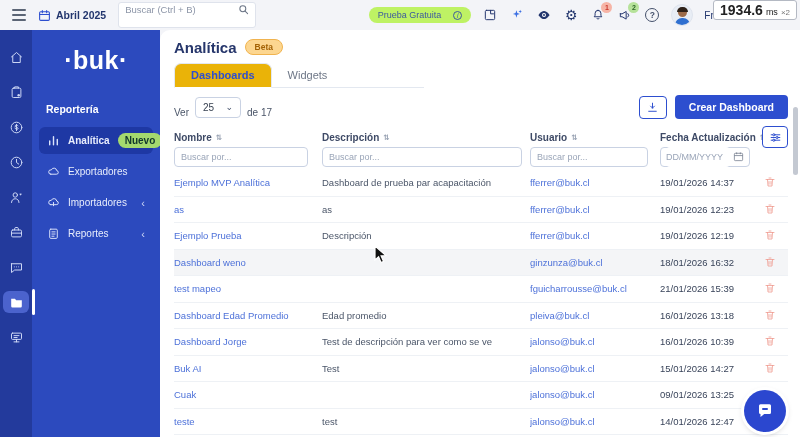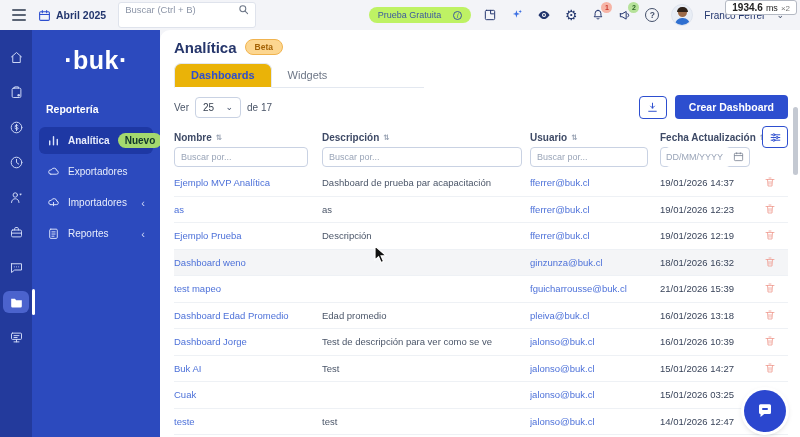--- a/index.html
+++ b/index.html
@@ -43,21 +43,21 @@
   .avatar .hair { position:absolute; top:2px; left:5px; width:11px; height:5px;
                   border-radius:5px 5px 0 0; background:#2e2119; }
   .avatar .body { position:absolute; bottom:-2px; left:3px; width:15px; height:9px;
                   border-radius:7px 7px 0 0; background:#2f6fd0; }
   .username { font-size:10px; color:#23366e; font-weight:normal; white-space:nowrap; }
   .chev-down { font-size:9px; color:#44506b; }
 
   .perf-overlay { position:absolute; top:0; right:3px; background:#fff;
                   border:1px solid #b4b9c3; border-radius:3px; padding:1px 6px;
                   font-size:9px; color:#222; display:flex; align-items:baseline; gap:3px; z-index:30; }
-  .perf-overlay b { font-size:10px; }
+  .perf-overlay b { font-size:14px; }
   .perf-overlay .mult { color:#777; font-size:8px; }
 
   
   .app { display:flex; height:407px; }
 
   .rail { width:32px; background:#233a9c; display:flex; flex-direction:column;
           align-items:center; padding-top:16px; gap:13px; flex-shrink:0; }
   .rail-item { position:relative; width:26px; height:22px; display:grid; place-items:center;
                color:#ccd6f5; cursor:pointer; }
   .rail-item svg { width:15px; height:15px; stroke:#ccd6f5; fill:none; stroke-width:1.6;
@@ -88,21 +88,21 @@
   .page-title { font-size:15px; font-weight:bold; color:#26366b; }
   .beta-badge { background:#fcd690; border:1px solid #f0b34f; color:#a36205; font-size:8.5px;
                 font-weight:bold; padding:2px 9px; border-radius:9px; }
   .tabs { margin-top:6px; display:flex; align-items:flex-end; border-bottom:1px solid #e3e8f0;
           width:250px; height:26px; }
   .tab { font-size:11px; padding:5px 16px 6px; cursor:pointer; color:#6e7787; }
   .tab.active { color:#2d4ecf; font-weight:bold; background:#eab308; border:1px solid #e3e8f0;
                 border-bottom:1px solid #fff; border-radius:7px 7px 0 0; margin-bottom:-1px; }
   .controls { margin-top:8px; height:22px; display:flex; align-items:center;
               justify-content:space-between; }
-  .pager { display:flex; align-items:center; gap:6px; font-size:10px; color:#4a5568; }
+  .pager { display:flex; align-items:flex-end; gap:6px; font-size:10px; color:#4a5568; }
   .select-box { border:1px solid #c9d2e3; border-radius:4px; height:21px; width:46px;
                 display:flex; align-items:center; justify-content:space-between; padding:0 7px;
                 font-size:10px; color:#374151; cursor:pointer; background:#fff; }
   .ctl-right { display:flex; align-items:center; gap:8px; }
   .icon-btn { width:28px; height:23px; border:1px solid #2d4ecf; border-radius:4px;
               background:#fff; display:grid; place-items:center; cursor:pointer; }
   .icon-btn svg { width:13px; height:13px; stroke:#2d4ecf; fill:none; stroke-width:1.8;
                   stroke-linecap:round; stroke-linejoin:round; }
   .primary-btn { background:#2d4ecf; color:#fff; border:0; border-radius:4px; font-size:10.5px;
                  font-weight:bold; padding:6px 14px; cursor:pointer; font-family:inherit; }
@@ -509,21 +509,21 @@
                   <path d="M4 7h16M10 4h4M7 7l1 13h8l1-13M10 11v5.5M14 11v5.5"></path>
                 </svg>
       </span>
     </div>
   </div>
 
   <div class="tgrid row">
     <div class="c-nombre">Cuak</div>
     <div class="c-desc"></div>
     <div class="c-usuario">jalonso@buk.cl</div>
-    <div class="c-fecha">15/01/2026 03:25</div>
+    <div class="c-fecha">09/01/2026 13:25</div>
     <div class="c-act">
       <span class="trash">
         <svg viewBox="0 0 24 24">
                   <path d="M4 7h16M10 4h4M7 7l1 13h8l1-13M10 11v5.5M14 11v5.5"></path>
                 </svg>
       </span>
     </div>
   </div>
 
   <div class="tgrid row">

